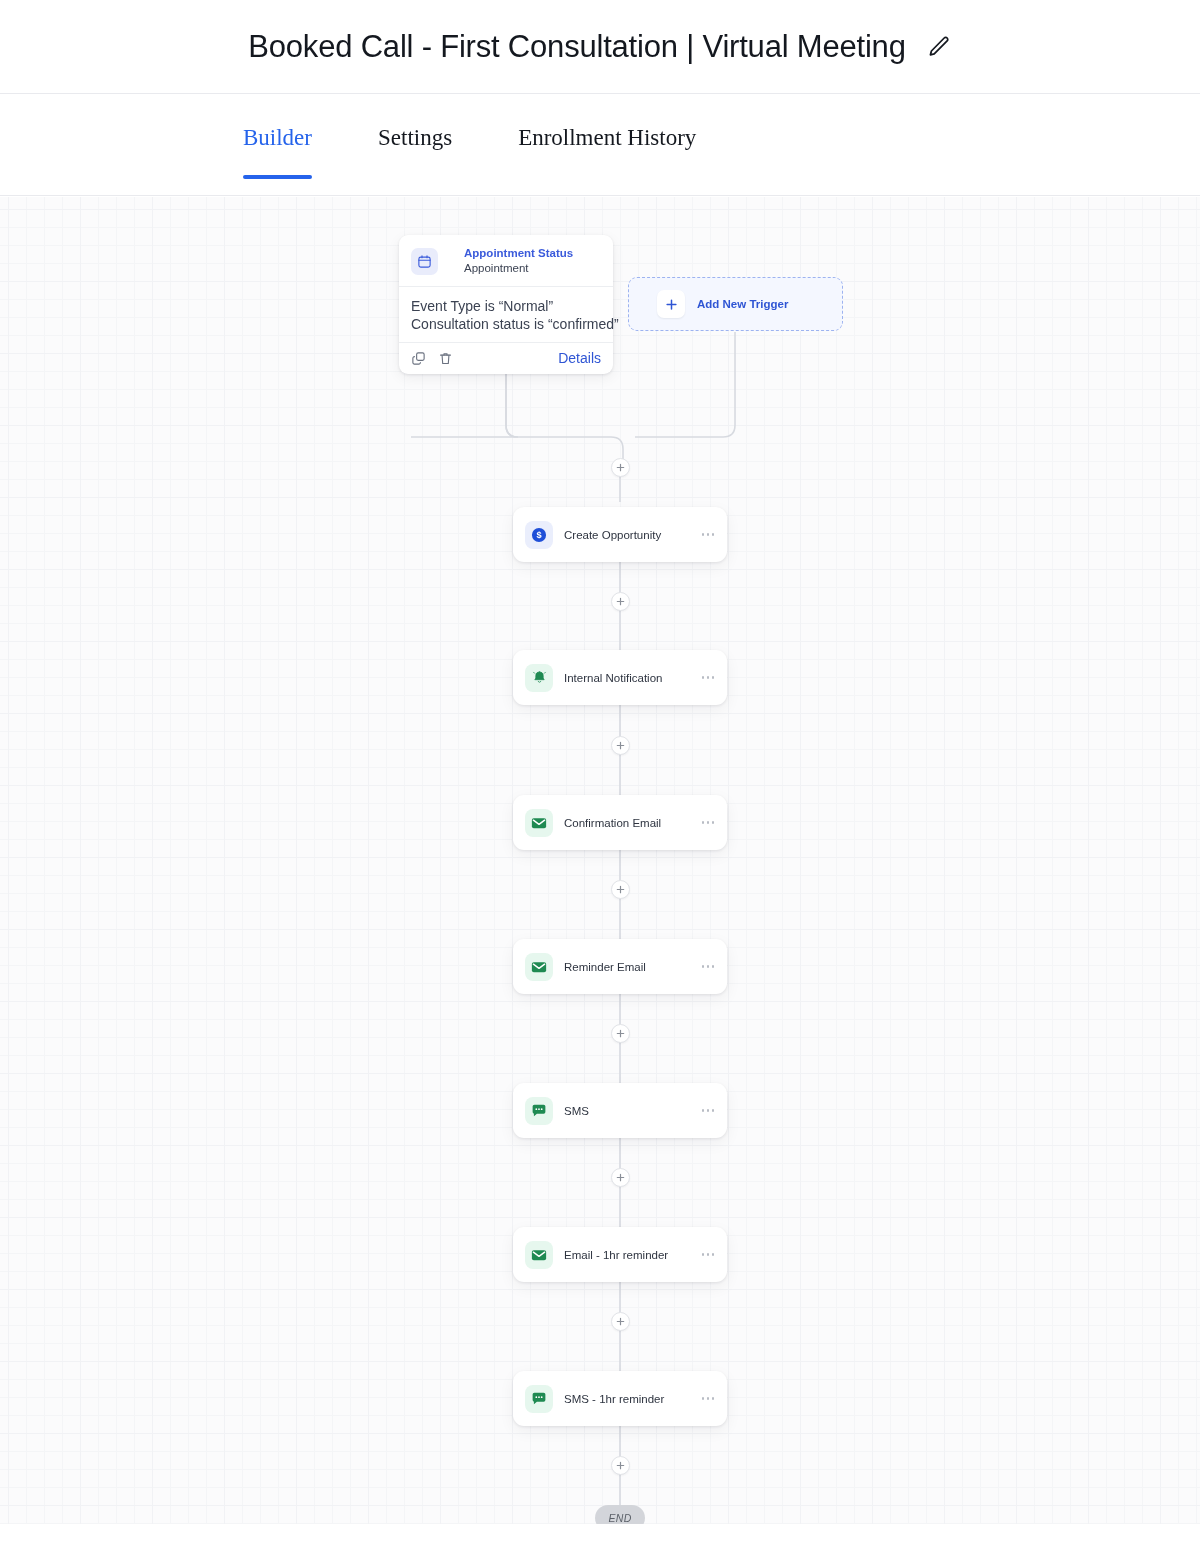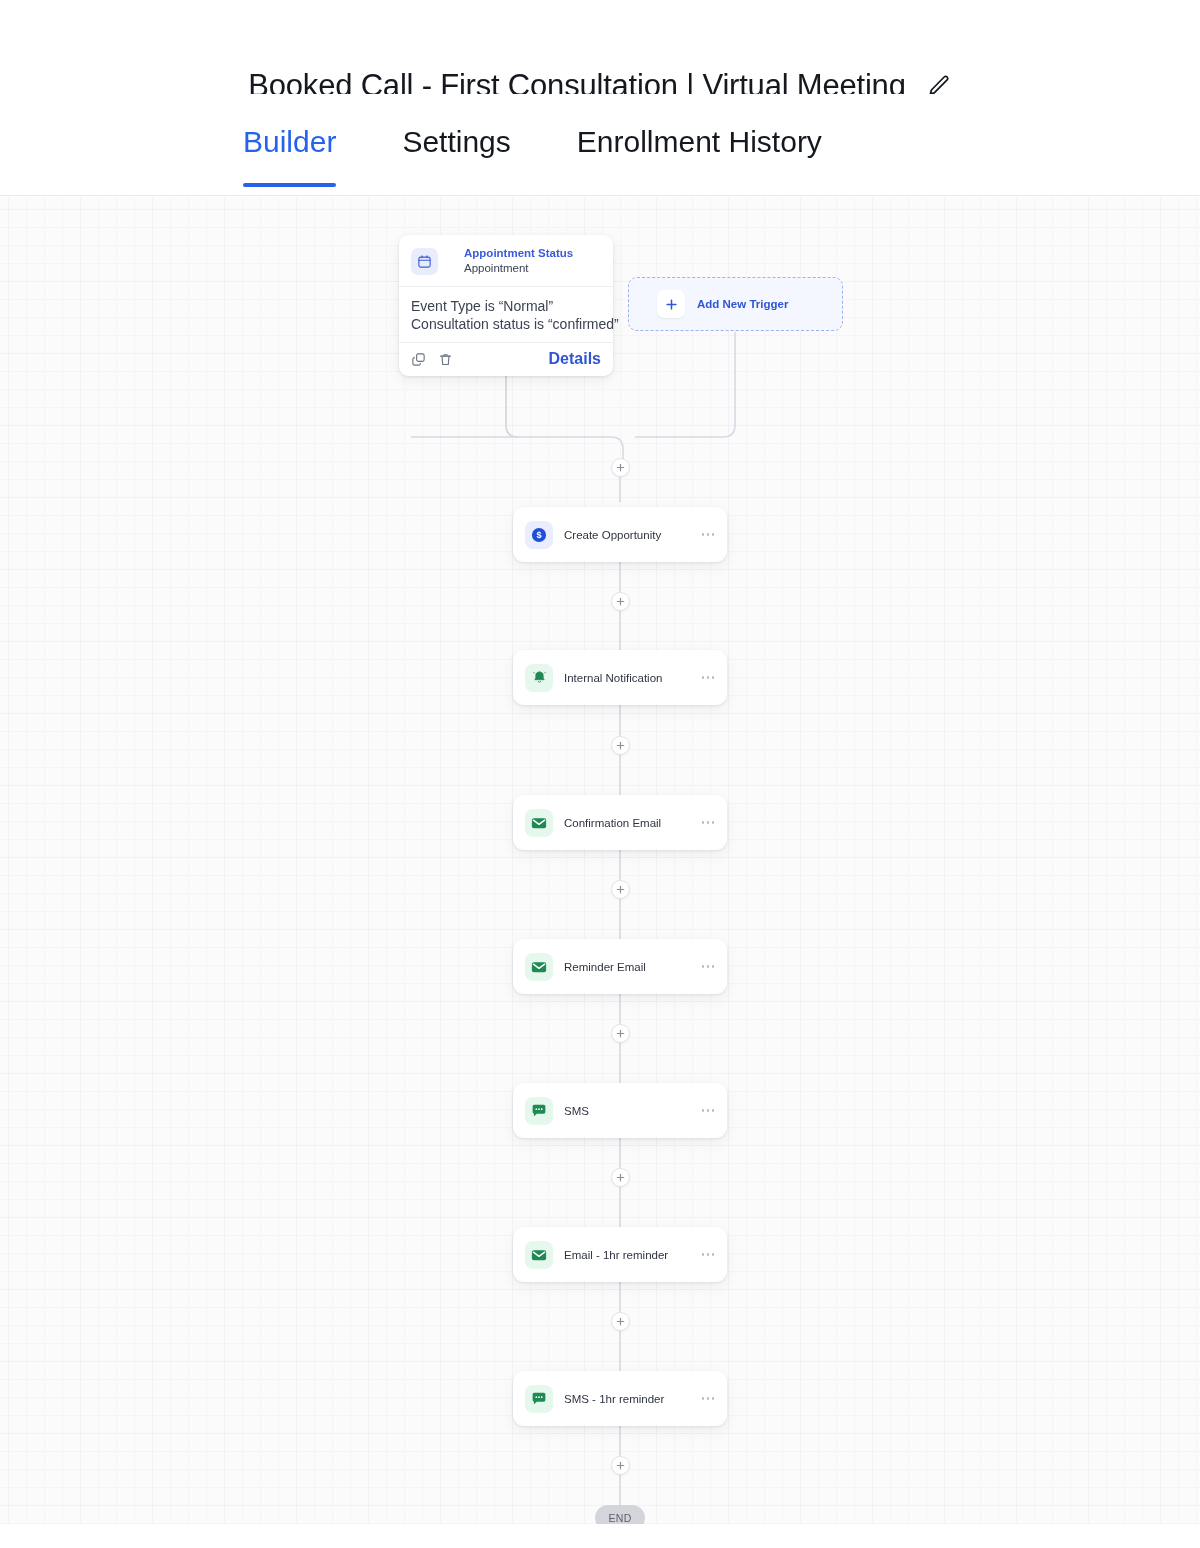--- a/index.html
+++ b/index.html
@@ -9,38 +9,38 @@
     background: #ffffff;
     overflow: hidden;
   }
   #app { position: relative; width: 1200px; height: 1548px; }
 
   
   .header {
     position: absolute; left: 0; top: 0; width: 1200px; height: 94px;
     background: #ffffff;
     border-bottom: 1px solid #e9eaee;
-    display: flex; align-items: center; justify-content: center; margin-top: 39px;
+    display: flex; align-items: center; justify-content: center;
   }
   .header-inner { display: flex; align-items: center; gap: 20px; }
   .page-title {
     font-size: 31px; font-weight: 400; color: #14181f; letter-spacing: -0.2px;
     white-space: nowrap;
   }
   .edit-icon { width: 26px; height: 26px; display: block; color: #14181f; cursor: pointer; }
 
   
   .tabbar {
     position: absolute; left: 0; top: 94px; width: 1200px; height: 102px;
     background: #ffffff; border-bottom: 1px solid #e9eaee;
   }
   .tabs { display: flex; align-items: flex-start; padding-left: 243px; height: 100%; }
   .tab {
-    position: relative; font-size: 30px; color: #14181f; font-weight: 400;
-    padding: 31px 0 0 0; margin-right: 66px; cursor: pointer; white-space: nowrap;
+    position: relative; font-size: 23px; color: #14181f; font-weight: 400;
+    padding: 31px 0 0 0; margin-right: 66px; cursor: pointer; white-space: nowrap; font-family: Liberation Serif, serif;
   }
   .tab.active { color: #2563eb; font-weight: 400; }
   .tab.active::after {
     content: ""; position: absolute; left: 0; right: 0; bottom: -28px;
     height: 4px; background: #2563eb; border-radius: 2px;
   }
 
   
   .canvas {
     position: absolute; left: 0; top: 197px; width: 1200px; height: 1327px;
@@ -81,21 +81,21 @@
   .trigger-sub   { font-size: 11.5px; font-weight: 400; color: #3b4252; line-height: 14px; }
   .trigger-body { border-top: 1px solid #eceef1; padding: 10px 12px 9px 12px; }
   .cond { font-size: 14px; color: #3b4252; line-height: 18px; white-space: nowrap; }
   .trigger-foot {
     border-top: 1px solid #eceef1; padding: 7px 12px 8px 12px;
     display: flex; align-items: center;
   }
   .foot-icons { display: flex; align-items: center; gap: 12px; }
   .foot-ico { width: 15px; height: 15px; color: #6b7280; display: block; cursor: pointer; }
   .details-link {
-    margin-left: auto; font-size: 16px; font-weight: 700; color: #2f55d4; cursor: pointer;
+    margin-left: auto; font-size: 14px; font-weight: 400; color: #2f55d4; cursor: pointer;
   }
 
   
   .add-trigger {
     position: absolute; left: 628px; top: 80px; width: 215px; height: 54px;
     border: 1.5px dashed #9db3f0; border-radius: 9px; background: #f4f7ff;
     display: flex; align-items: center; padding-left: 28px; gap: 12px; cursor: pointer;
   }
   .add-plus-tile {
     width: 28px; height: 28px; border-radius: 7px; background: #ffffff;
@@ -128,21 +128,21 @@
     box-shadow: 0 1px 2px rgba(20,24,31,.05);
   }
   .plus-btn svg { width: 11px; height: 11px; color: #8a8f98; display: block; }
 
   
   .end-pill {
     position: absolute; left: 595px; top: 1308px; width: 50px; height: 26px;
     background: #d3d5da; border-radius: 13px;
     display: flex; align-items: center; justify-content: center;
   }
-  .end-pill span { font-size: 10.5px; color: #5b6068; letter-spacing: .3px; }
+  .end-pill span { font-size: 10.5px; color: #5b6068; letter-spacing: .3px; font-style: italic; }
 </style>
 </head>
 <body>
 
 <div id="app">
 
   <div class="header">
     <div class="header-inner">
       <div class="page-title">Booked Call - First Consultation | Virtual Meeting</div>
       <span>

